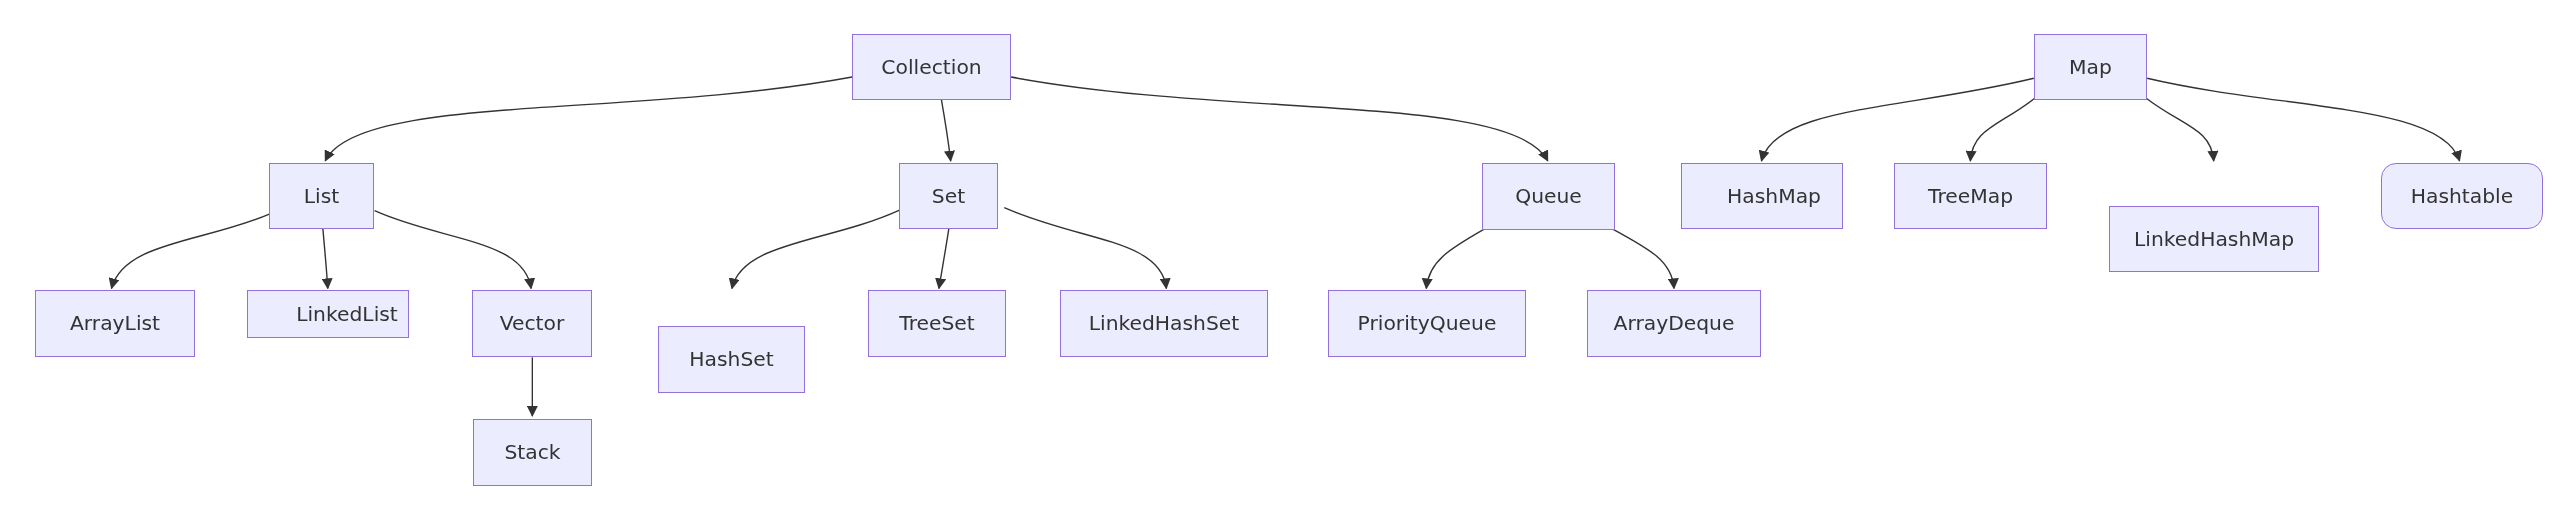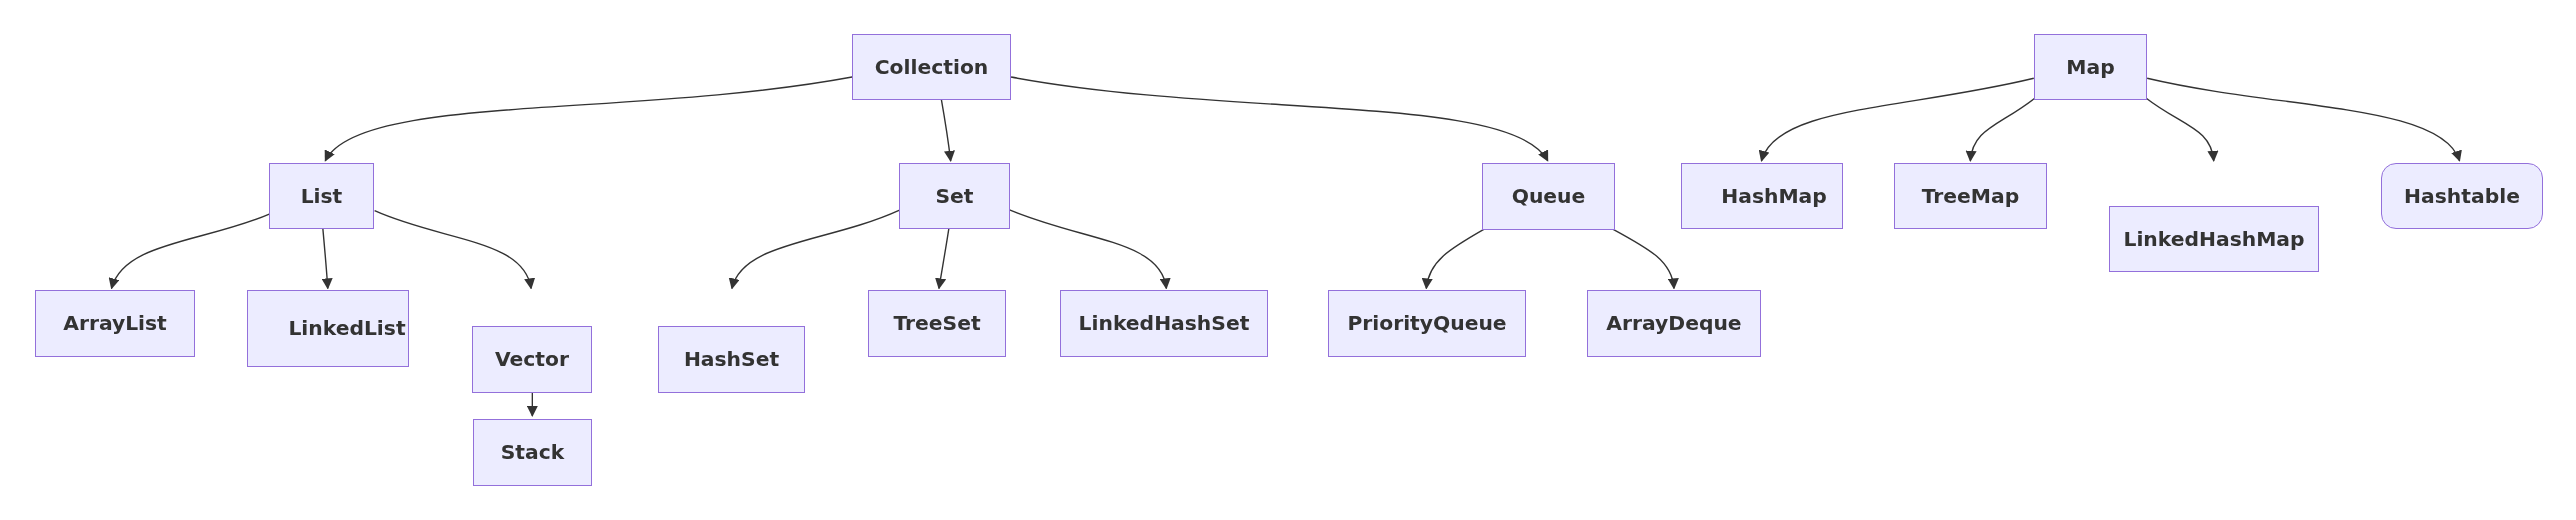--- a/index.html
+++ b/index.html
@@ -39,21 +39,20 @@
     justify-content:center;
     color:var(--text-color);
     font-size:20.3px;
     line-height:1;
     white-space:nowrap;
     user-select:none;
   }
   .node-label{
     display:block;
     padding:0 5px;
-    font-weight:bold;
   }
 </style>
 </head>
 <body>
 
 <div id="diagram-canvas">
   <svg id="edge-layer" viewBox="0 0 4179 844" xmlns="http://www.w3.org/2000/svg">
     <defs>
       <marker id="arrowhead" viewBox="0 0 10 10" refX="9" refY="5" markerUnits="userSpaceOnUse" markerWidth="18" markerHeight="18" orient="auto">
         <path d="M0,0 L10,5 L0,10 z" fill="#333333"></path>
@@ -81,45 +80,45 @@
   <div id="node-layer">
       <div class="node" style="left: 852px; top: 34px; width: 159px; height: 66px;">
         <span class="node-label">Collection</span>
       </div>
       <div class="node" style="left: 2034px; top: 34px; width: 113px; height: 66px;">
         <span class="node-label">Map</span>
       </div>
       <div class="node" style="left: 269px; top: 163px; width: 105px; height: 66px;">
         <span class="node-label">List</span>
       </div>
-      <div class="node" style="left: 899px; top: 163px; width: 111px; height: 66px;">
+      <div class="node" style="left: 899px; top: 163px; width: 99px; height: 66px;">
         <span class="node-label">Set</span>
       </div>
       <div class="node" style="left: 1482px; top: 163px; width: 133px; height: 67px;">
         <span class="node-label">Queue</span>
       </div>
       <div class="node" style="left: 1681px; top: 163px; width: 162px; height: 66px; padding-left: 24px;">
         <span class="node-label">HashMap</span>
       </div>
       <div class="node" style="left: 1894px; top: 163px; width: 153px; height: 66px;">
         <span class="node-label">TreeMap</span>
       </div>
       <div class="node" style="left: 2109px; top: 163px; width: 210px; height: 66px; margin-top: 43px;">
         <span class="node-label">LinkedHashMap</span>
       </div>
       <div class="node" style="left: 2381px; top: 163px; width: 162px; height: 66px; border-radius: 15px;">
         <span class="node-label">Hashtable</span>
       </div>
       <div class="node" style="left: 35px; top: 290px; width: 160px; height: 67px;">
         <span class="node-label">ArrayList</span>
       </div>
-      <div class="node" style="left: 247px; top: 290px; width: 162px; height: 77px; padding-left: 38px;">
+      <div class="node" style="left: 247px; top: 290px; width: 162px; height: 48px; padding-left: 38px;">
         <span class="node-label">LinkedList</span>
       </div>
-      <div class="node" style="left: 472px; top: 290px; width: 120px; height: 67px; margin-top: 36px;">
+      <div class="node" style="left: 472px; top: 290px; width: 120px; height: 67px;">
         <span class="node-label">Vector</span>
       </div>
       <div class="node" style="left: 658px; top: 290px; width: 147px; height: 67px; margin-top: 36px;">
         <span class="node-label">HashSet</span>
       </div>
       <div class="node" style="left: 868px; top: 290px; width: 138px; height: 67px;">
         <span class="node-label">TreeSet</span>
       </div>
       <div class="node" style="left: 1060px; top: 290px; width: 208px; height: 67px;">
         <span class="node-label">LinkedHashSet</span>

